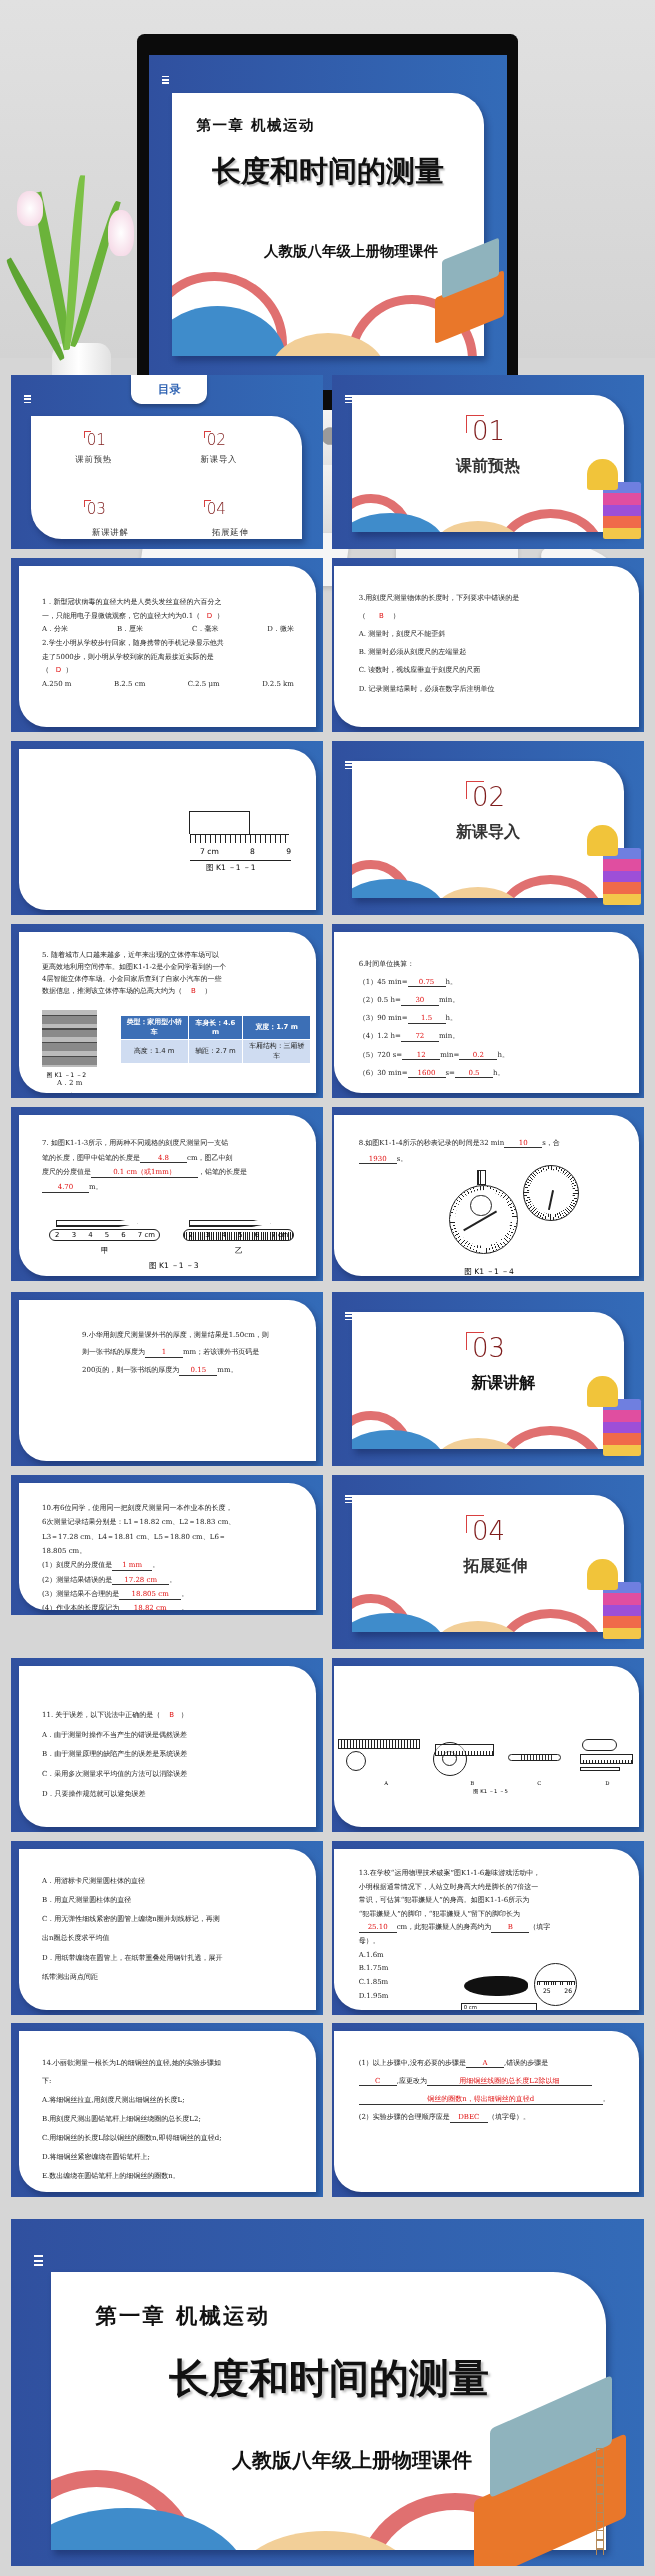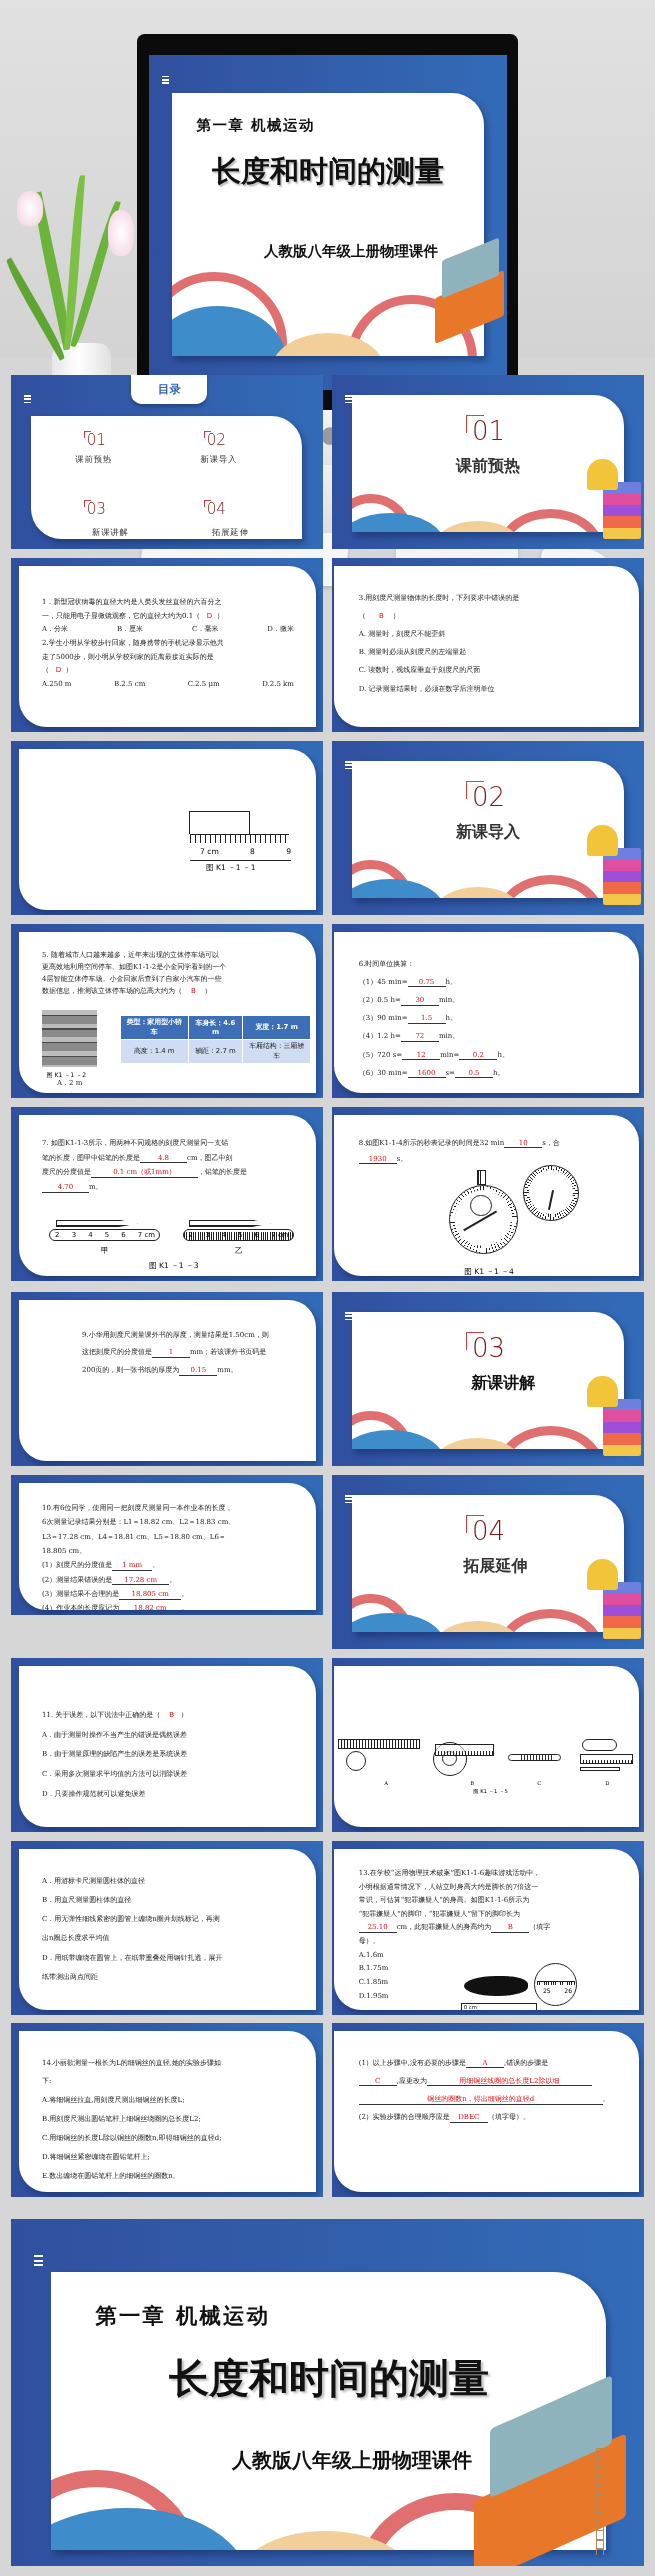--- a/index.html
+++ b/index.html
@@ -309,21 +309,21 @@
       <div class="abs" style="left:26px;top:24.4px;width:1.5px;height:20px;background:#222;transform:rotate(12deg);"></div>
     </div>
     <div class="abs sans" style="left:130px;top:152px;font-size:7.6px;">图 K1 －1 －4</div>
   </div>
 </div>
 
 <div class="abs slide" style="left:11.4px;top:1292px;width:312px;height:174px;">
   <div class="abs card card-q">
     <div class="abs qtext" style="left:23px;top:27.4px;width:267px;line-height:2.5;margin-left:40px;">
       <div>9.小华用刻度尺测量课外书的厚度，测量结果是1.50cm，则</div>
-      <div><span>这把刻度尺的分度值是</span><span class="blank" style="width:38px;">1</span><span>mm；若该课外书页码是</span></div>
+      <div><span>则一张书纸的厚度为</span><span class="blank" style="width:38px;">1</span><span>mm；若该课外书页码是</span></div>
       <div><span>200页的，则一张书纸的厚度为</span><span class="blank" style="width:38px;">0.15</span><span>mm。</span></div>
     </div>
   </div>
 </div>
 
 <div class="abs slide" style="left:332px;top:1292px;width:312px;height:174px;">
   <div class="abs menu-icon" style="left:13px;top:20px;">
       <i></i>
       <i></i>
       <i></i>

